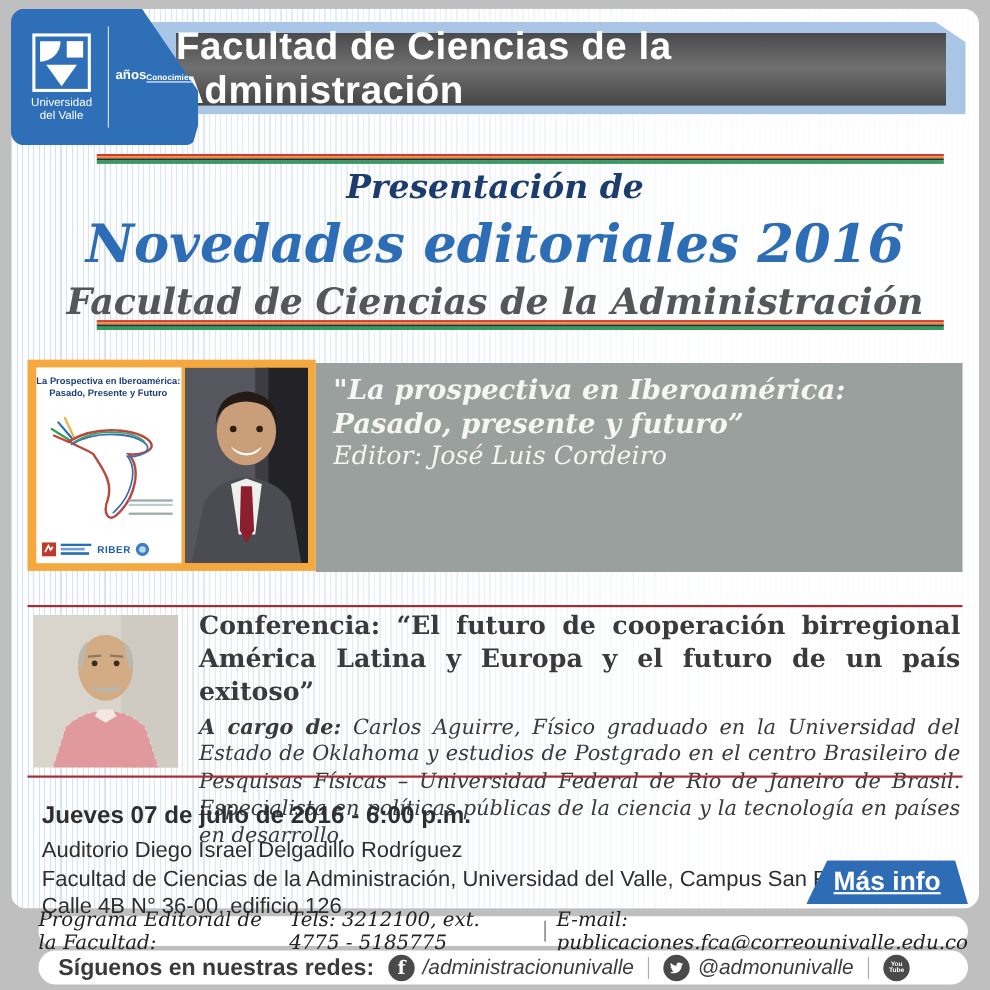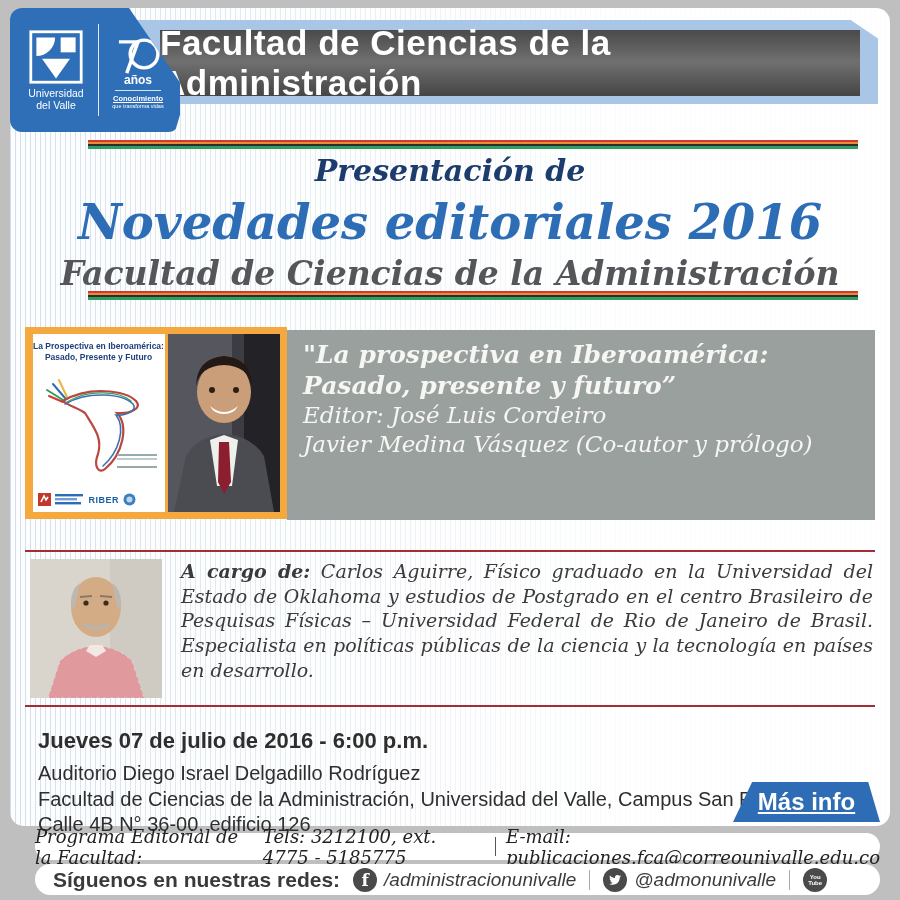--- a/index.html
+++ b/index.html
@@ -15,21 +15,21 @@
   .head-bar{position:absolute;left:160px;top:30px;width:700px;height:66px;
             background:linear-gradient(180deg,#4a4a4a 0%,#707070 48%,#454545 100%);
             display:flex;align-items:center;justify-content:center;}
   .head-bar span{color:#fff;font-weight:bold;font-size:35px;letter-spacing:.5px;}
   .logo-block{position:absolute;left:10px;top:8px;width:170px;height:124px;background:#2f6fb7;
               border-radius:12px;clip-path:polygon(0 0,70% 0,100% 60%,100% 86%,97% 100%,0 100%);
               display:flex;align-items:center;justify-content:flex-start;padding:6px 4px 6px 10px;box-sizing:border-box;}
   .uv-seal{display:flex;flex-direction:column;align-items:center;width:72px;}
   .uv-caption{color:#fff;font-weight:normal;font-size:10.5px;line-height:1.05;text-align:center;margin-top:3px;}
   .logo-divider{width:1px;height:92px;background:rgba(255,255,255,.85);margin:0 6px;}
-  .anniv{display:flex;flex-direction:column;align-items:center;width:66px;color:#fff;}
+  .anniv{display:flex;flex-direction:row;align-items:center;width:66px;color:#fff;}
   .anniv .years{font-size:12px;font-weight:bold;margin-top:-4px;}
   .anniv .tiny-rule{width:46px;height:1px;background:rgba(255,255,255,.8);margin:3px 0;}
   .anniv .tag1{font-size:7.5px;font-weight:bold;text-decoration:underline;}
   .anniv .tag2{font-size:5.5px;}
   
   .flag{position:absolute;left:88px;width:770px;}
   .flag div{width:100%;}
   .f-red{height:2px;background:#d23a2e;}
   .f-orange{height:2px;background:#e98b3a;}
   .f-dark{height:2px;background:#2d2d2d;}
@@ -197,21 +197,20 @@
         <path d="M42 72 Q56 84 70 72 Q66 80 56 80 Q46 80 42 72 Z" fill="#fff"></path>
         <circle cx="44" cy="56" r="3" fill="#2a1d14"></circle>
           <circle cx="68" cy="56" r="3" fill="#2a1d14"></circle>
       </svg>
     </div>
   </div>
 
   <div class="book-panel">
     <div class="quote">"La prospectiva en Iberoamérica: Pasado, presente y futuro”</div>
     <div class="pline">Editor: José Luis Cordeiro</div>
-    <div class="pline">Javier Medina Vásquez (Co-autor y prólogo)</div>
   </div>
 
   <div class="red-rule" style="top:550px"></div>
 
   <div class="conf-photo">
     <svg width="132" height="139" viewBox="0 0 132 139">
       <rect width="132" height="139" fill="#d9d5cd"></rect>
       <rect width="132" height="139" fill="#cfcbc2" x="80"></rect>
       <path d="M18 139 L30 102 Q44 88 66 87 Q88 88 102 102 L114 139 Z" fill="#e09a9d"></path>
       <path d="M18 139 L30 102 Q44 88 66 87 Q88 88 102 102 L114 139 Z" fill="none" stroke="#f3d4d5" stroke-width="1" stroke-dasharray="2 5"></path>
@@ -221,20 +220,21 @@
       <path d="M91 44 Q91 30 82 24 L88 52 Z" fill="#bdb8ae"></path>
       <path d="M53 64 Q66 70 79 64 L79 68 Q66 73 53 68 Z" fill="#b9b4a9"></path>
       <circle cx="56" cy="44" r="2.6" fill="#3a2d20"></circle>
         <circle cx="76" cy="44" r="2.6" fill="#3a2d20"></circle>
       <path d="M50 38 L62 37" stroke="#8a7а64" stroke-width="2"></path>
       <path d="M50 38 L62 37 M70 37 L82 38" stroke="#8a7a64" stroke-width="2" fill="none"></path>
     </svg>
   </div>
 
   <div class="conf-text">
+    <div class="ch">Conferencia: “El futuro de cooperación birregional América Latina y Europa y el futuro de un país exitoso”</div>
     <div class="cb">
       <b>A cargo de:</b><span> Carlos Aguirre, Físico graduado en la Universidad del Estado de Oklahoma y estudios de Postgrado en el centro Brasileiro de Pesquisas Físicas – Universidad Federal de Rio de Janeiro de Brasil. Especialista en políticas públicas de la ciencia y la tecnología en países en desarrollo.</span>
     </div>
   </div>
 
   <div class="red-rule" style="top:705px"></div>
 
   <div class="event">
     <div class="date">Jueves 07 de julio de 2016 - 6:00 p.m.</div>
     <div class="eline">Auditorio Diego Israel Delgadillo Rodríguez</div>

